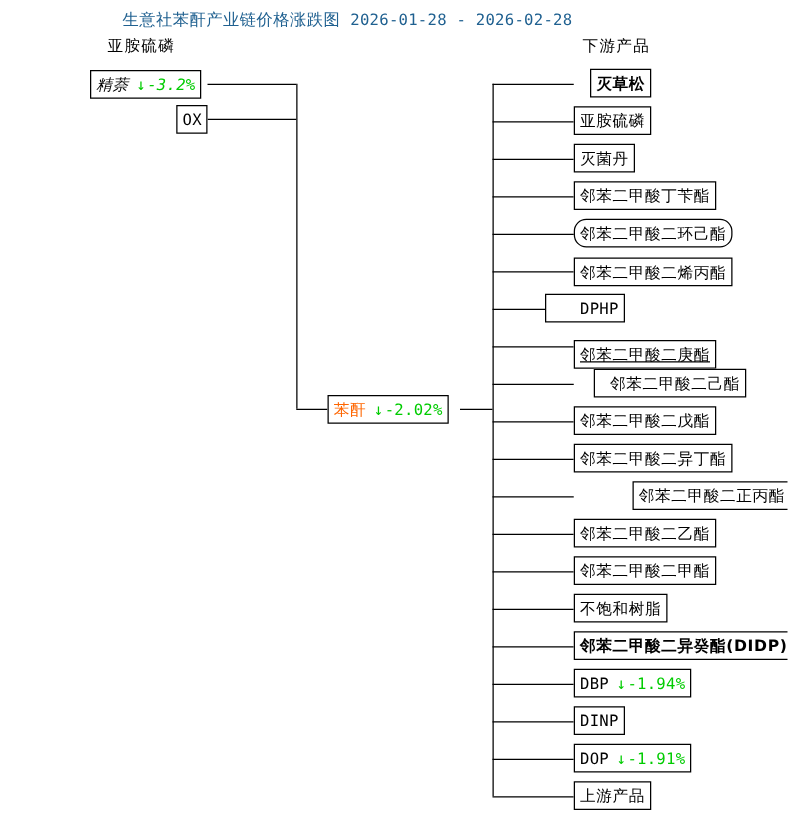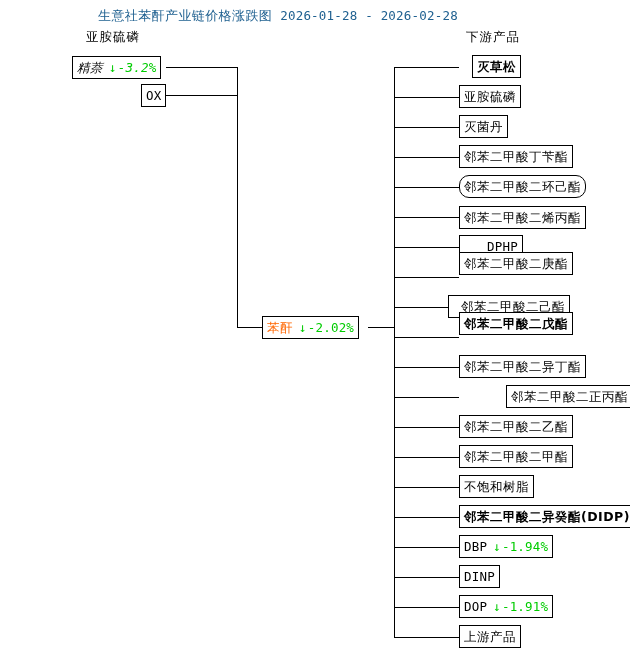--- a/index.html
+++ b/index.html
@@ -114,27 +114,27 @@
     <div class="node" style="left: 459px; top: 85px;"><span class="nm-cn">亚胺硫磷</span></div>
     <div class="line hline" style="left: 394px; width: 65px; top: 126.5px;"></div>
     <div class="node" style="left: 459px; top: 115px;"><span class="nm-cn">灭菌丹</span></div>
     <div class="line hline" style="left: 394px; width: 65px; top: 156.5px;"></div>
     <div class="node" style="left: 459px; top: 145px;"><span class="nm-cn">邻苯二甲酸丁苄酯</span></div>
     <div class="line hline" style="left: 394px; width: 65px; top: 186.5px;"></div>
     <div class="node" style="left: 459px; top: 175px; border-radius: 10px;"><span class="nm-cn">邻苯二甲酸二环己酯</span></div>
     <div class="line hline" style="left: 394px; width: 65px; top: 216.5px;"></div>
     <div class="node" style="left: 459px; top: 206px;"><span class="nm-cn">邻苯二甲酸二烯丙酯</span></div>
     <div class="line hline" style="left: 394px; width: 65px; top: 246.5px;"></div>
-    <div class="node" style="left: 459px; top: 235px; padding-left: 27px;"><span class="nm-latin">DPHP</span></div>
+    <div class="node" style="left: 436px; top: 235px; padding-left: 27px;"><span class="nm-latin">DPHP</span></div>
     <div class="line hline" style="left: 394px; width: 65px; top: 276.5px;"></div>
-    <div class="node" style="left: 459px; top: 252px;"><span class="nm-cn">邻苯二甲酸二庚酯</span></div>
+    <div class="node" style="left: 459px; top: 272px; text-decoration: underline;"><span class="nm-cn">邻苯二甲酸二庚酯</span></div>
     <div class="line hline" style="left: 394px; width: 65px; top: 306.5px;"></div>
-    <div class="node" style="left: 448px; top: 295px; padding-left: 12px;"><span class="nm-cn">邻苯二甲酸二己酯</span></div>
+    <div class="node" style="left: 475px; top: 295px; padding-left: 12px;"><span class="nm-cn">邻苯二甲酸二己酯</span></div>
     <div class="line hline" style="left: 394px; width: 65px; top: 336.5px;"></div>
-    <div class="node" style="left: 459px; top: 312px; font-weight: bold;"><span class="nm-cn">邻苯二甲酸二戊酯</span></div>
+    <div class="node" style="left: 459px; top: 325px;"><span class="nm-cn">邻苯二甲酸二戊酯</span></div>
     <div class="line hline" style="left: 394px; width: 65px; top: 366.5px;"></div>
     <div class="node" style="left: 459px; top: 355px;"><span class="nm-cn">邻苯二甲酸二异丁酯</span></div>
     <div class="line hline" style="left: 394px; width: 65px; top: 396.5px;"></div>
     <div class="node" style="left: 486px; top: 385px; margin-left: 20px;"><span class="nm-cn">邻苯二甲酸二正丙酯</span></div>
     <div class="line hline" style="left: 394px; width: 65px; top: 426.5px;"></div>
     <div class="node" style="left: 459px; top: 415px;"><span class="nm-cn">邻苯二甲酸二乙酯</span></div>
     <div class="line hline" style="left: 394px; width: 65px; top: 456.5px;"></div>
     <div class="node" style="left: 459px; top: 445px;"><span class="nm-cn">邻苯二甲酸二甲酯</span></div>
     <div class="line hline" style="left: 394px; width: 65px; top: 486.5px;"></div>
     <div class="node" style="left: 459px; top: 475px;"><span class="nm-cn">不饱和树脂</span></div>

